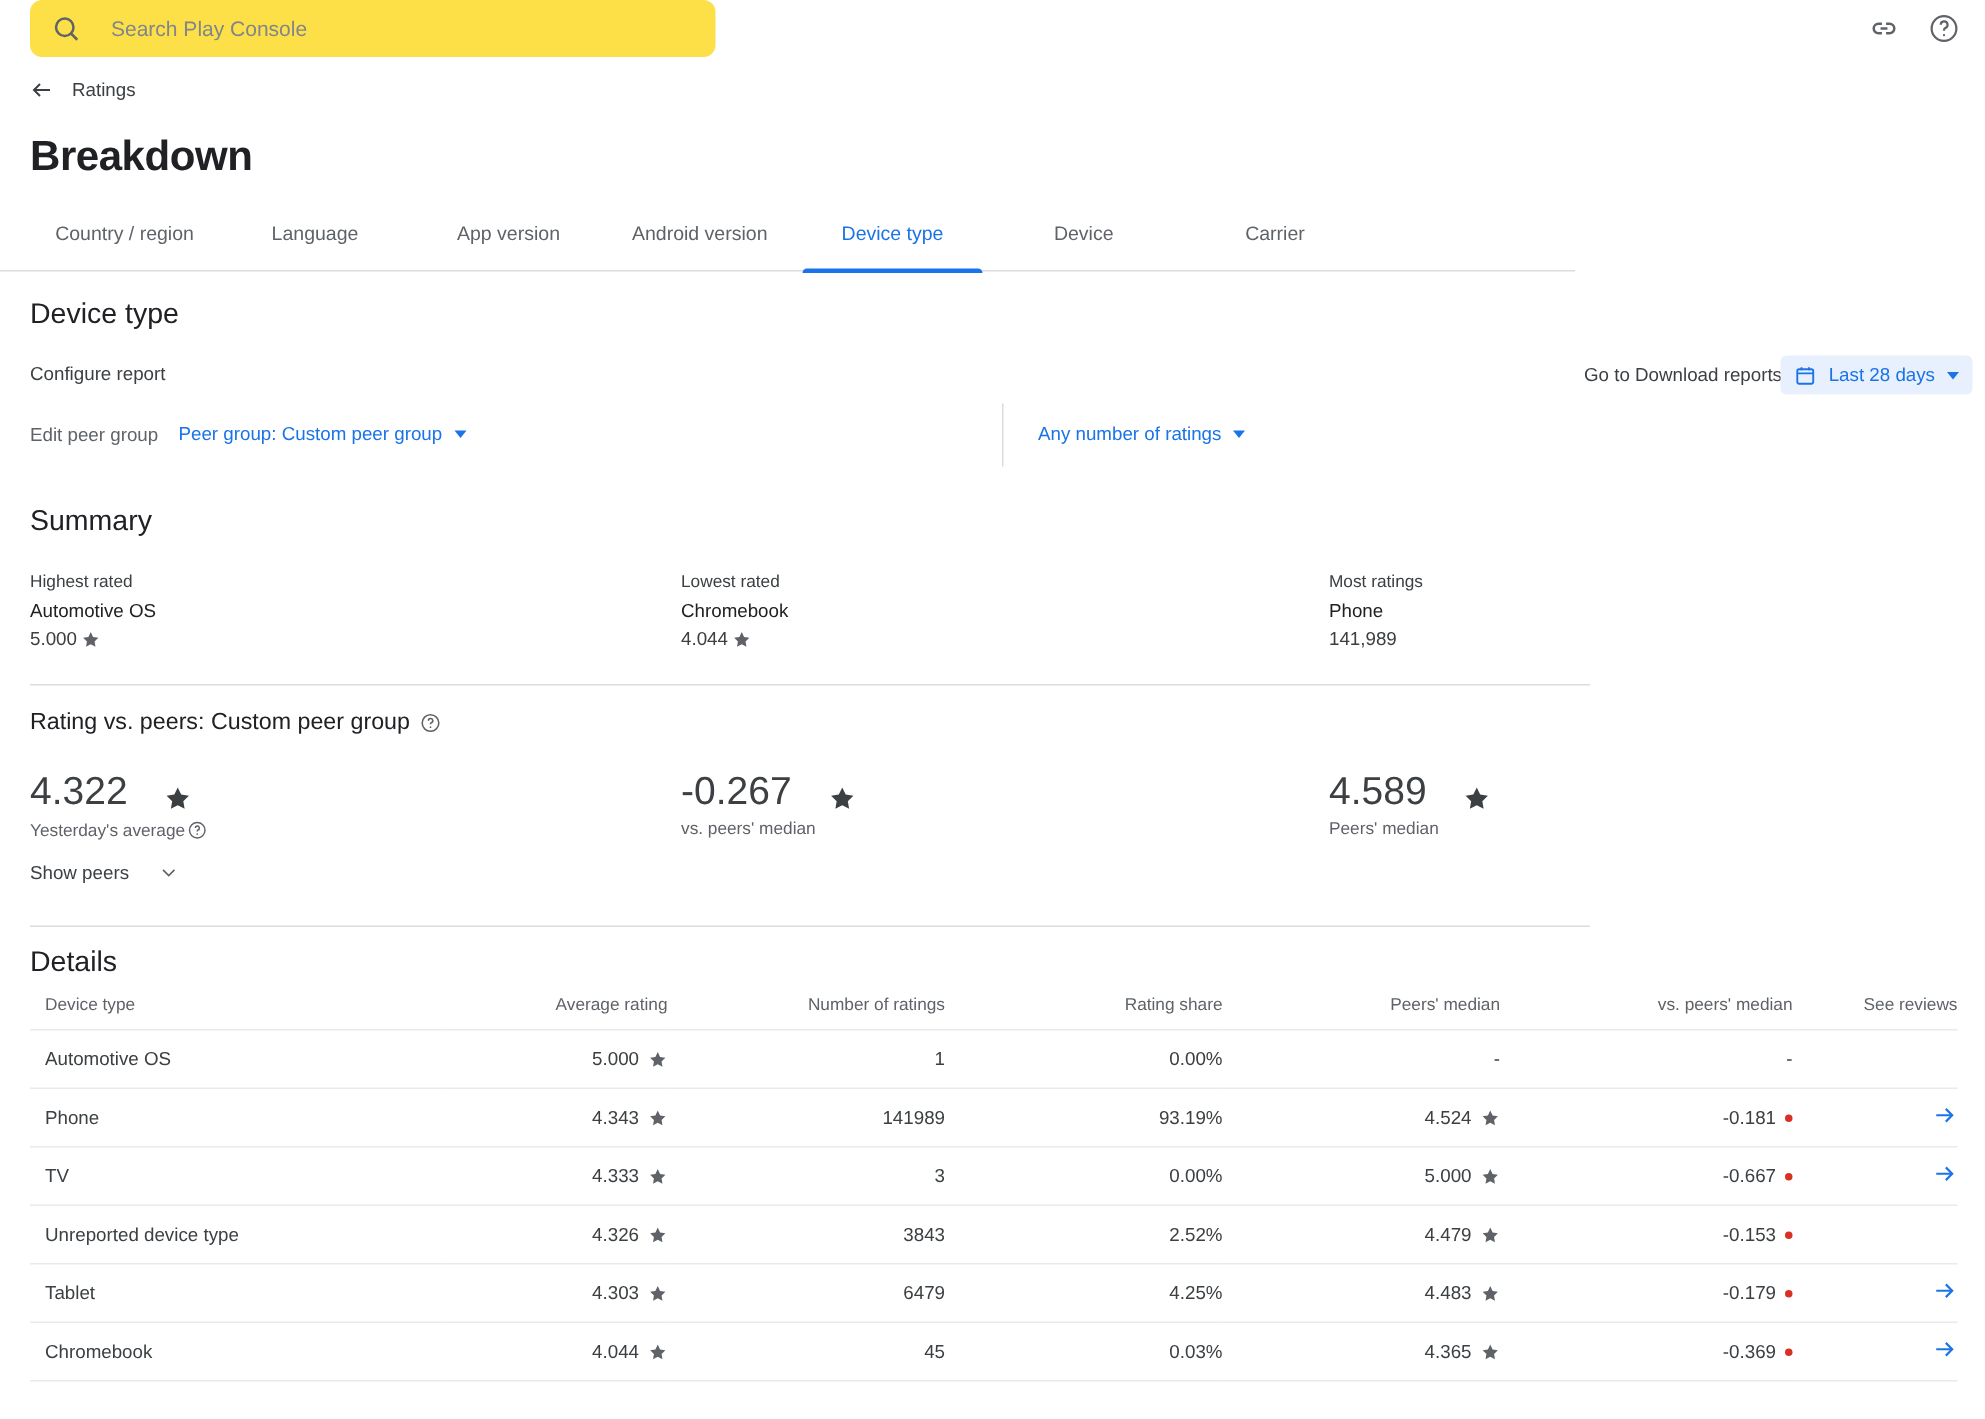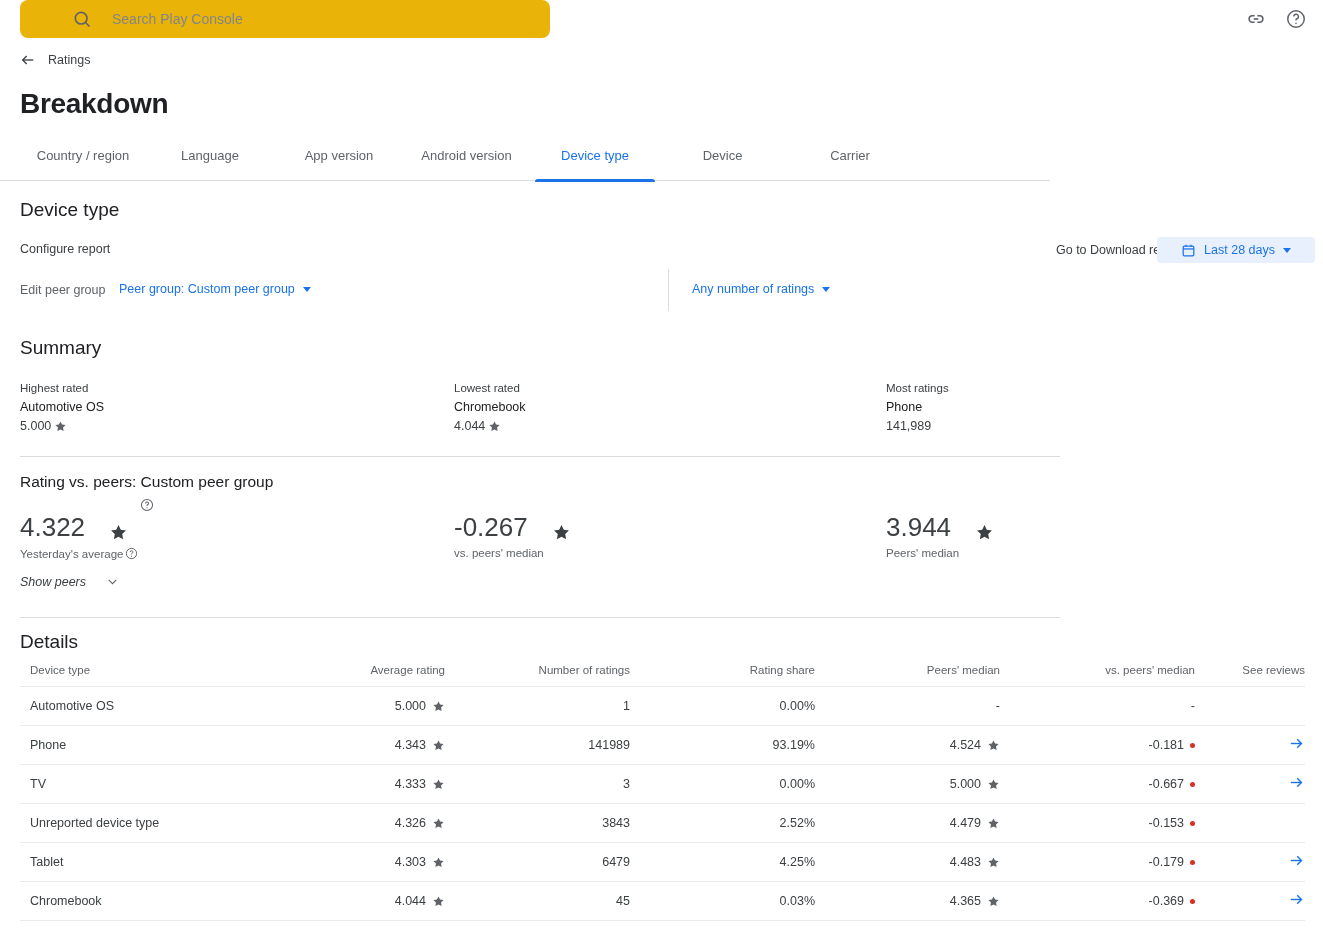--- a/index.html
+++ b/index.html
@@ -15,27 +15,26 @@
 
   
   .topbar {
     position: relative;
     height: 38px;
     padding-top: 0;
   }
   .search-box {
     position: absolute;
     left: 20px; top: 0;
-    width: 530px; height: 38px;
-    background: #eab308;
+    width: 457px; height: 38px;
+    background: #fde047;
     border-radius: 8px;
     display: flex;
     align-items: center;
     padding-left: 14px;
-    justify-content: flex-end;
   }
   .search-icon { width: 20px; height: 20px; flex: 0 0 20px; color: #5f6368; }
   .search-input {
     border: 0; outline: 0; background: transparent;
     margin-left: 18px;
     font-family: "Liberation Sans", sans-serif;
     font-size: 14px;
     color: #3c4043;
     width: 440px;
   }
@@ -127,21 +126,21 @@
     cursor: pointer;
   }
   .date-chip {
     position: absolute;
     right: 8px; top: 237px;
     height: 26px;
     background: #e8f0fe;
     border-radius: 4px;
     display: flex; align-items: center;
     gap: 8px;
-    padding: 0 24px;
+    padding: 0 9px;
     cursor: pointer;
   }
   .date-chip .cal-icon { width: 15px; height: 15px; color: #1a73e8; }
   .date-chip .chip-label { font-size: 12.5px; color: #1a73e8; font-weight: 500; }
   .caret { width: 0; height: 0; border-left: 4.5px solid transparent;
            border-right: 4.5px solid transparent; border-top: 5px solid #1a73e8; }
 
   
   .filter-row {
     position: absolute;
@@ -197,21 +196,21 @@
   .sum-card .sc-value { font-size: 12.5px; color: #3c4043; display: flex; align-items: center; gap: 3px; }
   .star { width: 13px; height: 13px; color: #5f6368; display: inline-block; vertical-align: -2px; }
 
   
   .rvp-heading {
     position: absolute;
     left: 20px; top: 473px;
     font-size: 15.5px;
     font-weight: 500;
     color: #202124;
-    display: flex; align-items: center; gap: 7px; flex-direction: column;
+    display: flex; align-items: center; gap: 7px;
   }
   .help-icon { width: 14px; height: 14px; color: #5f6368; cursor: pointer; }
 
   .rvp-row { position: absolute; left: 0; top: 512px; width: 1323px; }
   .rvp-metric { position: absolute; top: 0; }
   .rvp-metric .m-value {
     font-size: 26px; color: #3c4043; font-weight: 400;
     display: flex; align-items: center; gap: 24px;
     line-height: 30px;
   }
@@ -219,21 +218,20 @@
   .rvp-metric .m-label {
     font-size: 11.5px; color: #5f6368; margin-top: 5px;
     display: flex; align-items: center; gap: 2px;
   }
   .show-peers {
     position: absolute;
     left: 20px; top: 575px;
     display: flex; align-items: flex-start; gap: 20px;
     font-size: 12.5px; color: #3c4043;
     cursor: pointer;
-    font-style: italic;
   }
   .chev-down { width: 13px; height: 13px; color: #5f6368; }
 
   
   .details-table {
     position: absolute;
     left: 20px; top: 664px;
     width: 1285px;
     border-collapse: collapse;
     font-size: 12.5px;
@@ -419,21 +417,21 @@
         <span class="star"><svg viewBox="0 0 24 24" fill="currentColor" width="19" height="19">
             <path d="M12 2.6l2.9 5.9 6.5.95-4.7 4.58 1.1 6.47L12 17.44 6.2 20.5l1.1-6.47L2.6 9.45l6.5-.95z"></path>
           </svg></span>
       </div>
       <div class="m-label">
         <span>vs. peers' median</span>
       </div>
     </div>
     <div class="rvp-metric" style="left: 886px;">
       <div class="m-value">
-        <span>3.944</span>
+        <span>4.589</span>
         <span class="star"><svg viewBox="0 0 24 24" fill="currentColor" width="19" height="19">
             <path d="M12 2.6l2.9 5.9 6.5.95-4.7 4.58 1.1 6.47L12 17.44 6.2 20.5l1.1-6.47L2.6 9.45l6.5-.95z"></path>
           </svg></span>
       </div>
       <div class="m-label">
         <span>Peers' median</span>
       </div>
     </div>
   </div>
 

